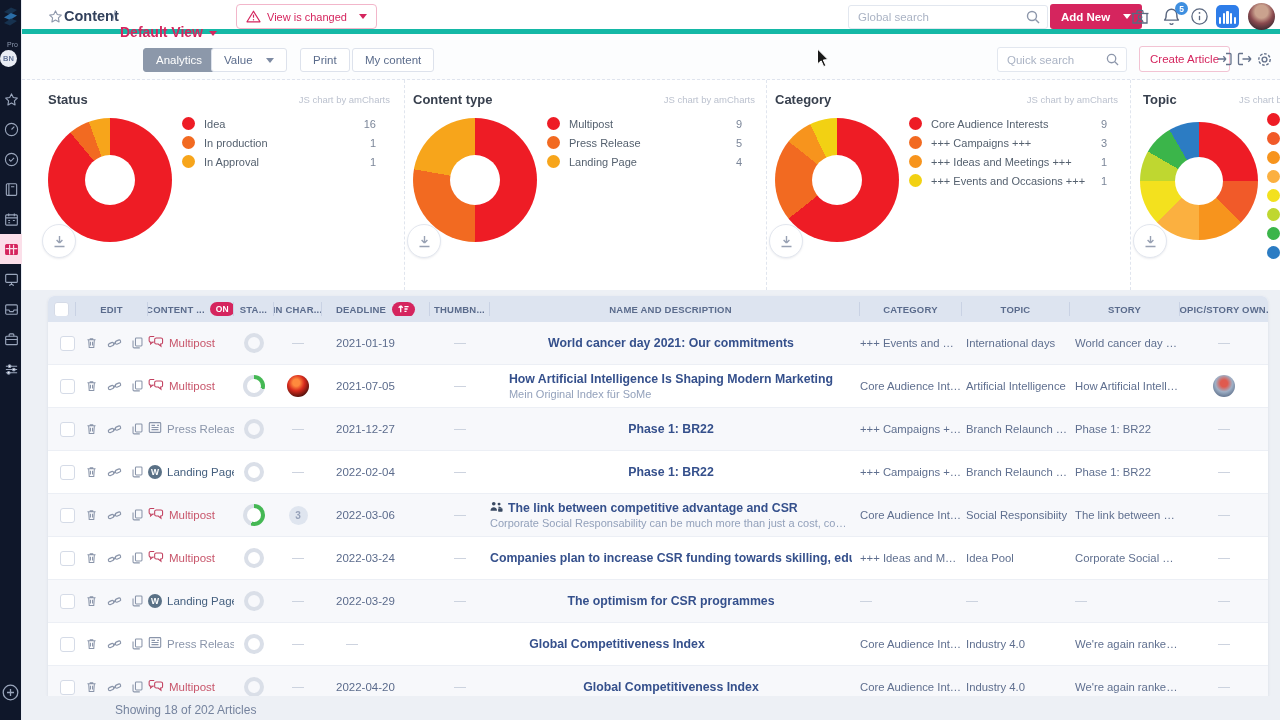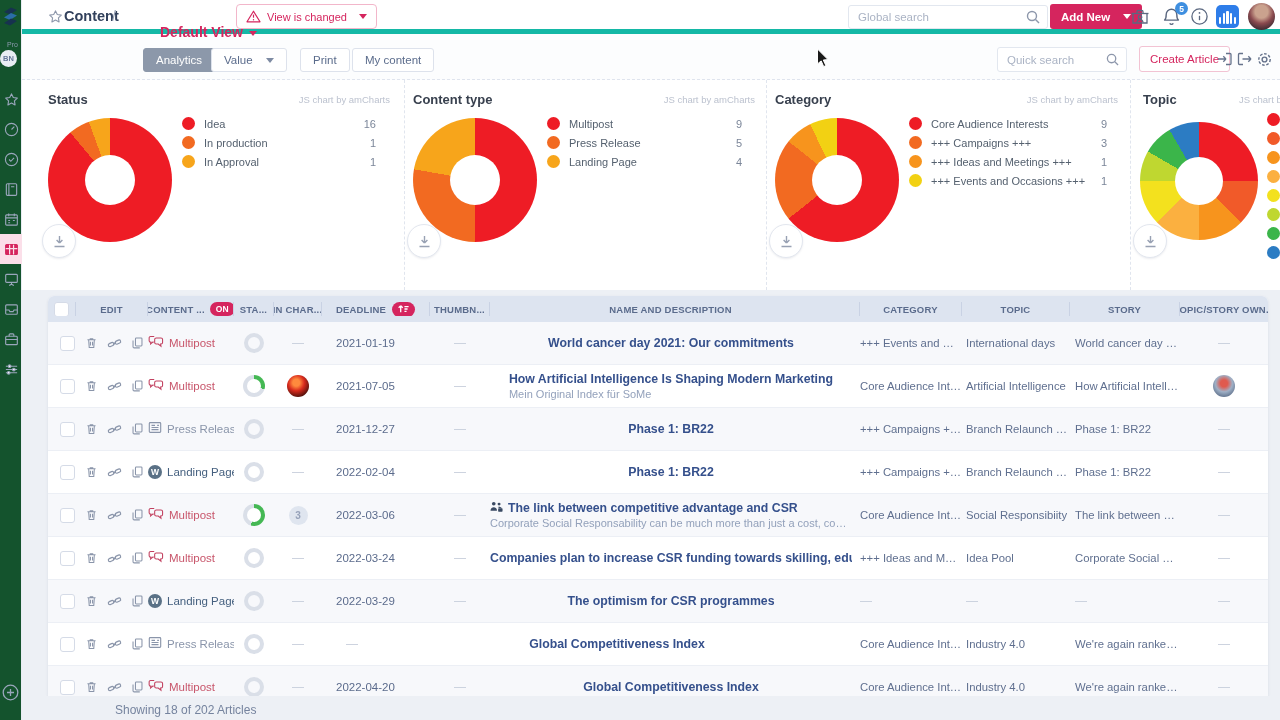--- a/index.html
+++ b/index.html
@@ -1,34 +1,34 @@
 <!DOCTYPE html>
 <html><head>
 <meta charset="utf-8">
 <style>
   * { margin:0; padding:0; box-sizing:border-box; }
   html,body { width:1280px; height:720px; overflow:hidden; }
   body { font-family:"Liberation Sans", sans-serif; background:#fff; color:#44536e; position:relative; }
 
   
-  .sidebar { position:absolute; left:0; top:0; width:22px; height:720px; background:#14532d; border-right:1px solid #e8ecf3; z-index:30; }
+  .sidebar { position:absolute; left:0; top:0; width:22px; height:720px; background:#0f172a; border-right:1px solid #e8ecf3; z-index:30; }
   .logo { position:absolute; left:1px; top:5px; }
   .ws-pro { position:absolute; left:7px; top:41px; font-size:7px; color:#8e9ab0; }
   .ws-avatar { position:absolute; left:0px; top:50px; width:17px; height:17px; border-radius:50%; background:#e9edf4; color:#67789a; font-size:7.5px; font-weight:bold; display:flex; align-items:center; justify-content:center; }
   .side-icons { position:absolute; left:0; top:84px; width:22px; }
   .side-it { width:22px; height:30px; display:flex; align-items:center; justify-content:center; }
   .side-it.active { background:#fbdfe9; }
   .side-bottom { position:absolute; left:2px; top:684px; }
 
   
   .topbar { position:absolute; left:22px; top:0; width:1258px; height:34px; background:#fff; border-bottom:5px solid #14b8a6; z-index:20;text-decoration:underline; }
   .tb-star { position:absolute; left:26px; top:9px; }
   .tb-title { position:absolute; left:42px; top:8px; font-size:14.5px; font-weight:bold; color:#32415c; }
   .tb-sep { position:absolute; left:90px; top:8px; font-size:14px; color:#97a1b5; }
-  .tb-view { position:absolute; left:98px; top:24px; font-size:14px; font-weight:bold; color:#d5255e;margin-left:40px; }
+  .tb-view { position:absolute; left:98px; top:24px; font-size:14px; font-weight:bold; color:#d5255e; }
   .caret { display:inline-block; width:0; height:0; border-left:4px solid transparent; border-right:4px solid transparent; border-top:5px solid #d5255e; vertical-align:middle; margin-left:6px; }
   .caret.white { border-top-color:#fff; }
   .caret.gray { border-top-color:#7e8ba3; }
   .view-changed { position:absolute; left:214px; top:4px; height:25px; border:1px solid #f2b6ca; border-radius:4px; background:#fff; color:#d5255e; font-size:11px; display:flex; align-items:center; gap:6px; padding:0 9px; cursor:pointer; }
   .g-search { position:absolute; left:826px; top:5px; width:200px; height:24px; }
   .g-search input, .q-search input { width:100%; height:100%; border:1px solid #e2e7ef; border-radius:3px; font-size:11.5px; color:#5a6880; padding:0 16px 0 9px; outline:none; background:#fff; font-family:inherit; }
   .g-search input::placeholder, .q-search input::placeholder { color:#aab3c4; }
   .mag { position:absolute; right:8px; top:5px; }
   .addnew { position:absolute; left:1028px; top:4px; height:25px; background:#d5255e; border:none; border-radius:3px; color:#fff; font-size:11.5px; font-weight:bold; padding:0 11px; display:flex; align-items:center; gap:7px; cursor:pointer; font-family:inherit; }
   .hd-ic { position:absolute; top:7px; cursor:pointer; }

